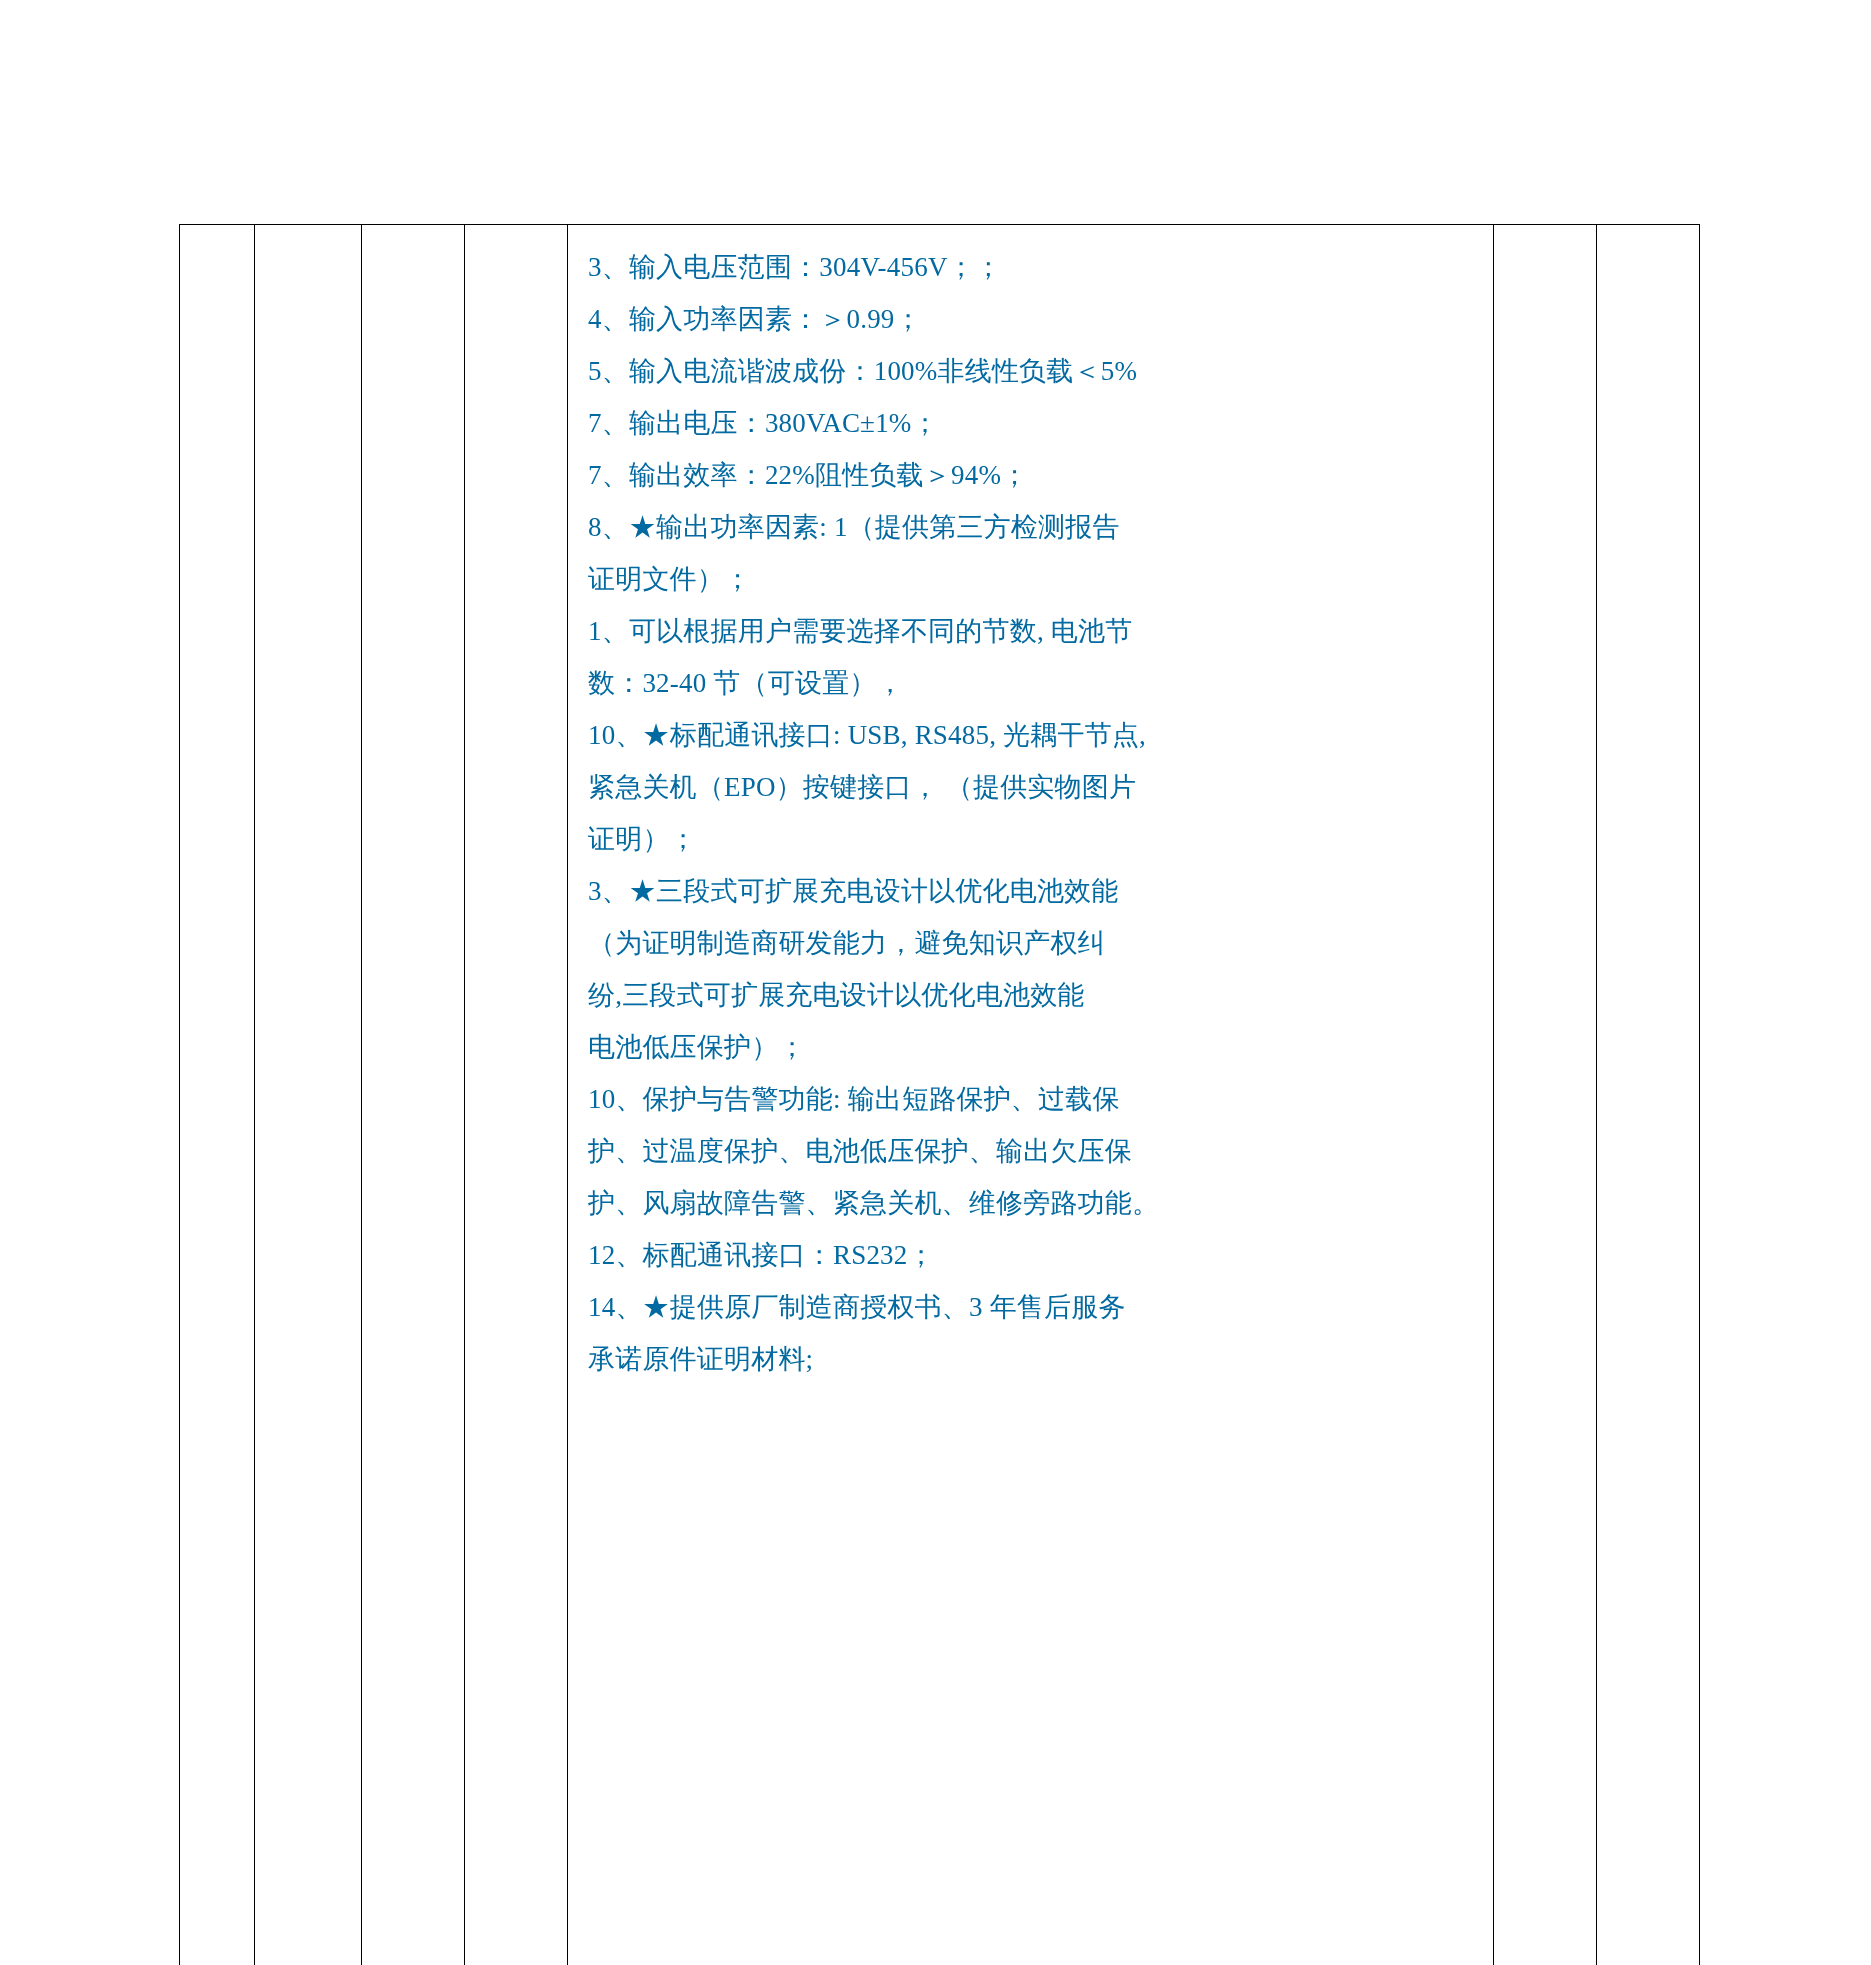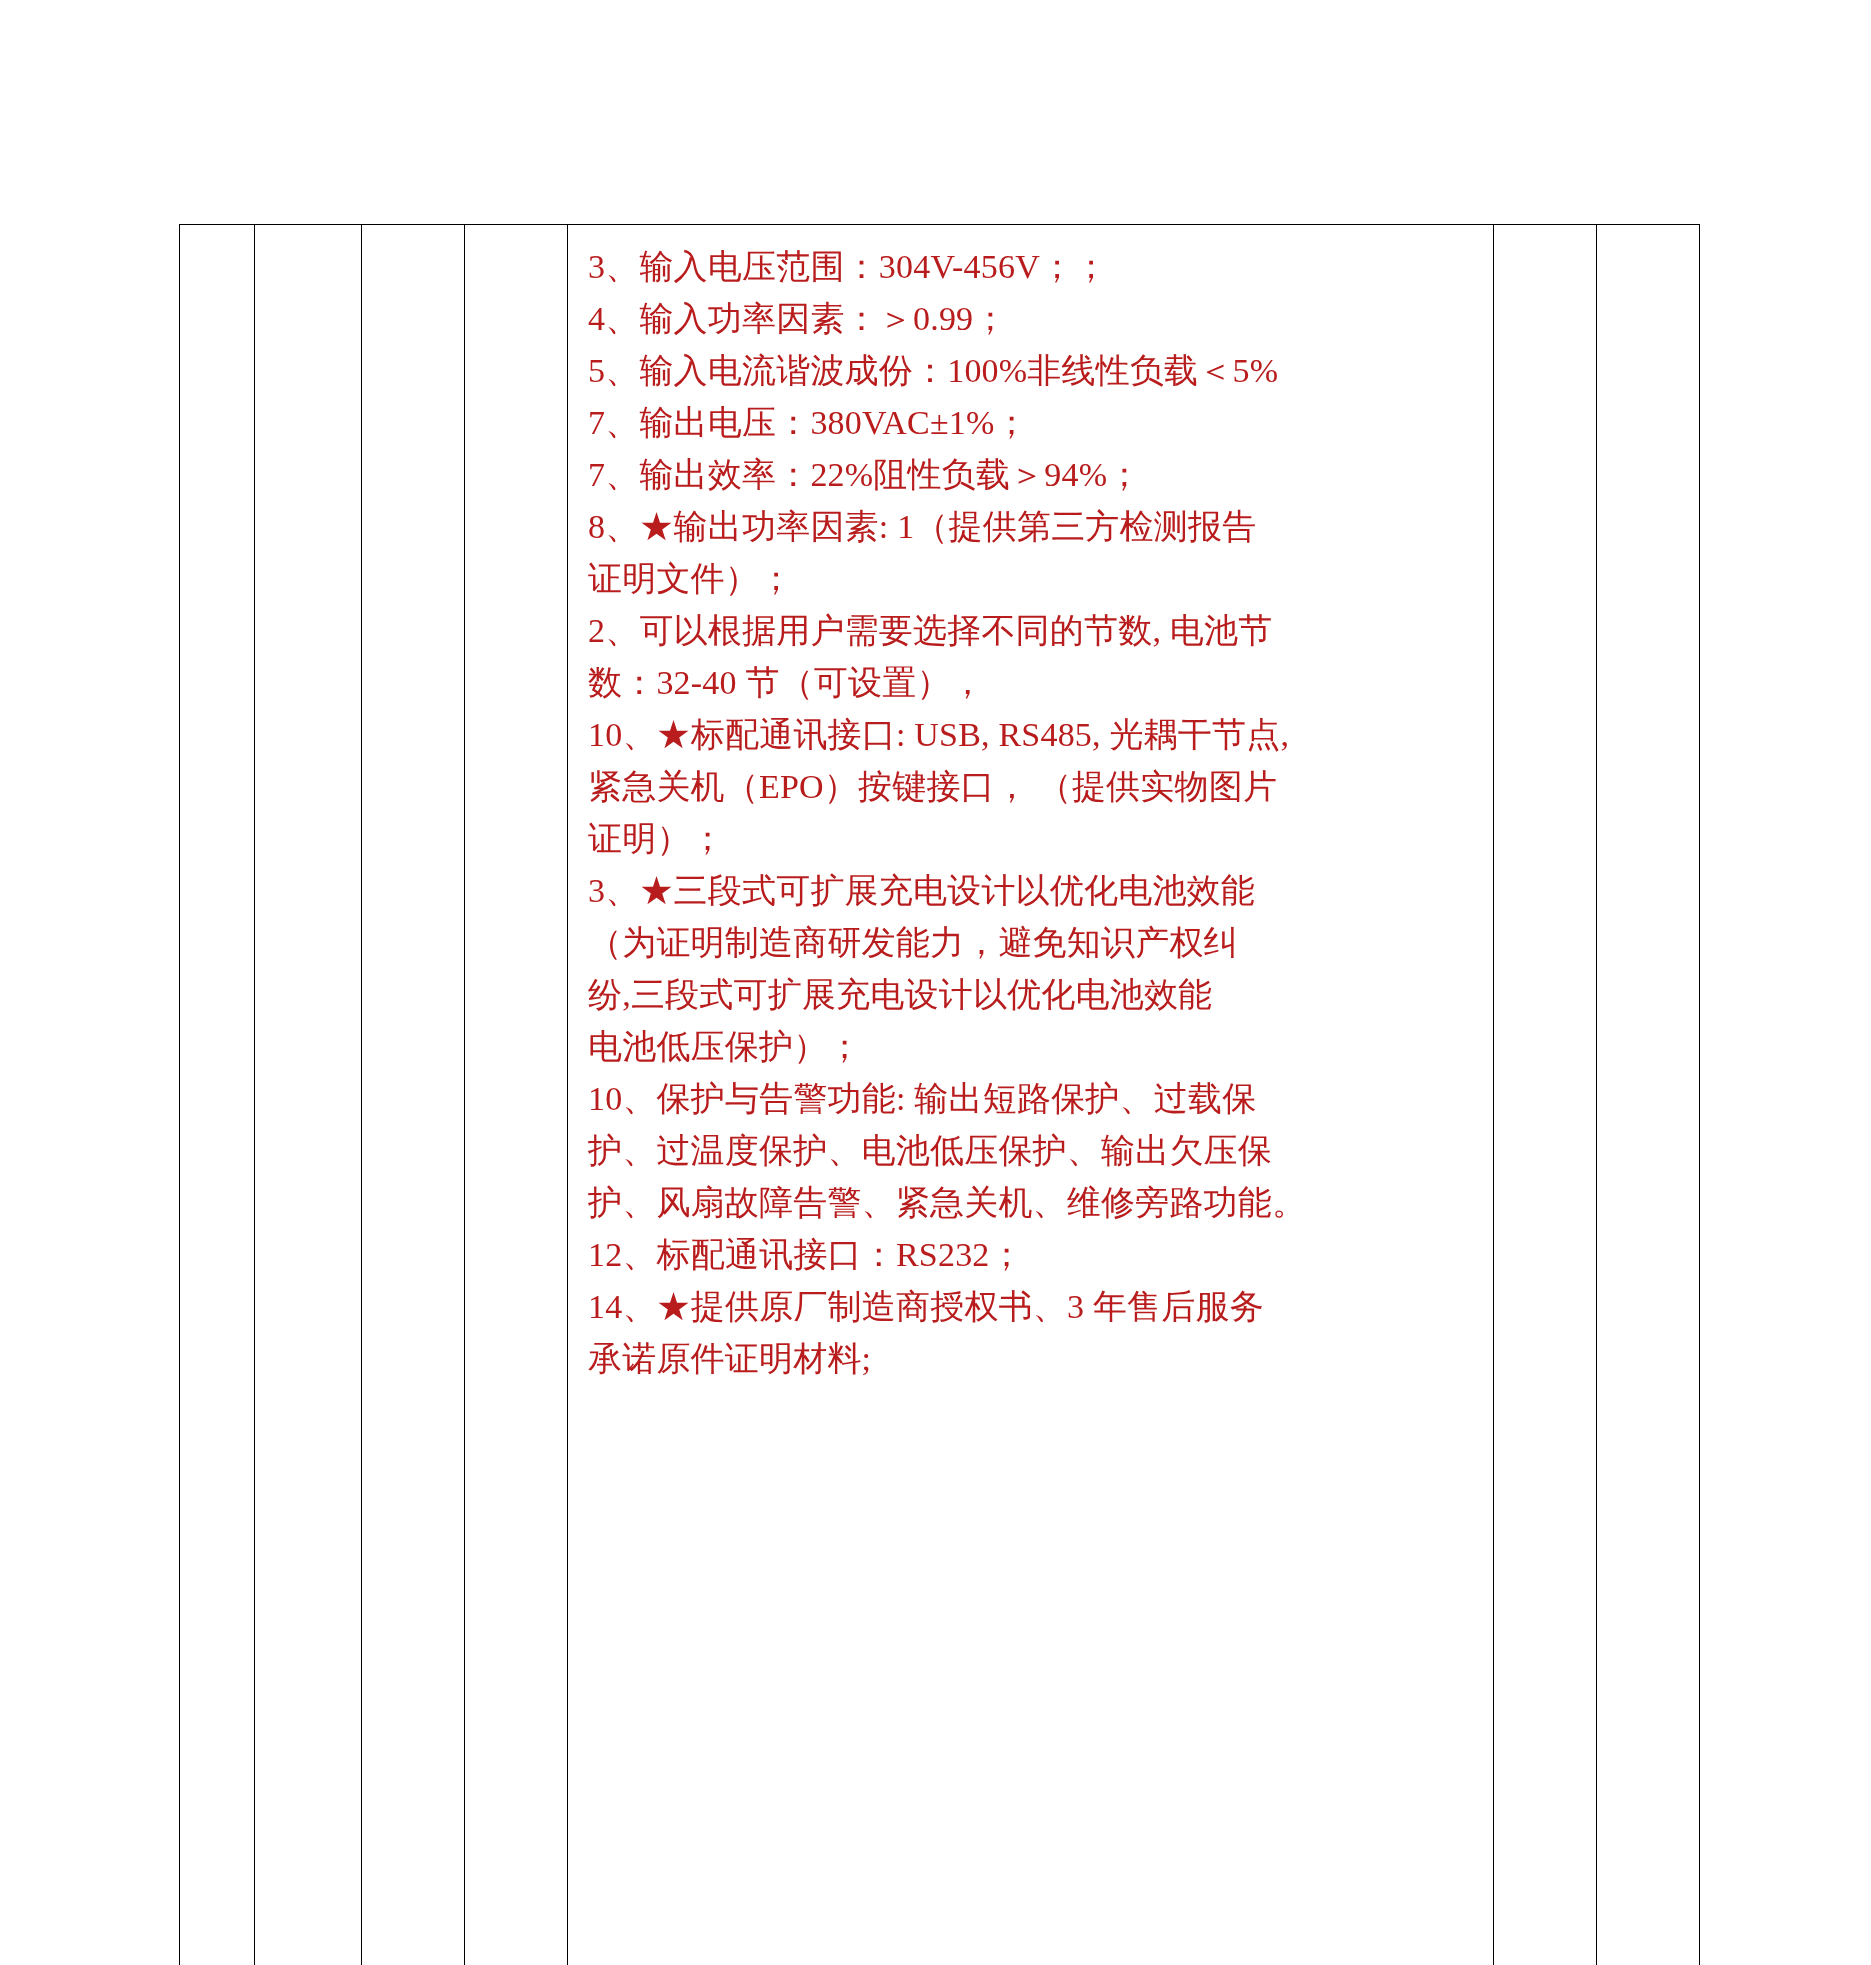--- a/index.html
+++ b/index.html
@@ -40,23 +40,23 @@
   .col-c { width: 98px; }
   .col-d { width: 98px; }
   .col-main { width: 888px; }
   .col-e { width: 98px; }
   .col-f { width: 98px; }
 
   .content-cell {
     padding: 15.7px 17.3px 15.7px 19.7px;
   }
   .line {
-    font-size: 34px;
+    font-size: 27px;
     line-height: 52px;
-    color: #b91c1c;
+    color: #0369a1;
     letter-spacing: 0.2px;
     white-space: nowrap;
   }
 </style>
 </head>
 <body>
 
 <div class="page">
   <div class="table-wrap">
     <table class="spec-table">
@@ -68,21 +68,21 @@
           <td class="col-d"></td>
           <td class="col-main">
             <div class="content-cell">
               <div class="line">3、输入电压范围：304V-456V；；</div>
               <div class="line">4、输入功率因素：＞0.99；</div>
               <div class="line">5、输入电流谐波成份：100%非线性负载＜5%</div>
               <div class="line">7、输出电压：380VAC±1%；</div>
               <div class="line">7、输出效率：22%阻性负载＞94%；</div>
               <div class="line">8、★输出功率因素: 1（提供第三方检测报告</div>
               <div class="line">证明文件）；</div>
-              <div class="line">2、可以根据用户需要选择不同的节数, 电池节</div>
+              <div class="line">1、可以根据用户需要选择不同的节数, 电池节</div>
               <div class="line">数：32-40 节（可设置），</div>
               <div class="line">10、★标配通讯接口: USB, RS485, 光耦干节点,</div>
               <div class="line">紧急关机（EPO）按键接口， （提供实物图片</div>
               <div class="line">证明）；</div>
               <div class="line">3、★三段式可扩展充电设计以优化电池效能</div>
               <div class="line">（为证明制造商研发能力，避免知识产权纠</div>
               <div class="line">纷,三段式可扩展充电设计以优化电池效能</div>
               <div class="line">电池低压保护）；</div>
               <div class="line">10、保护与告警功能: 输出短路保护、过载保</div>
               <div class="line">护、过温度保护、电池低压保护、输出欠压保</div>

